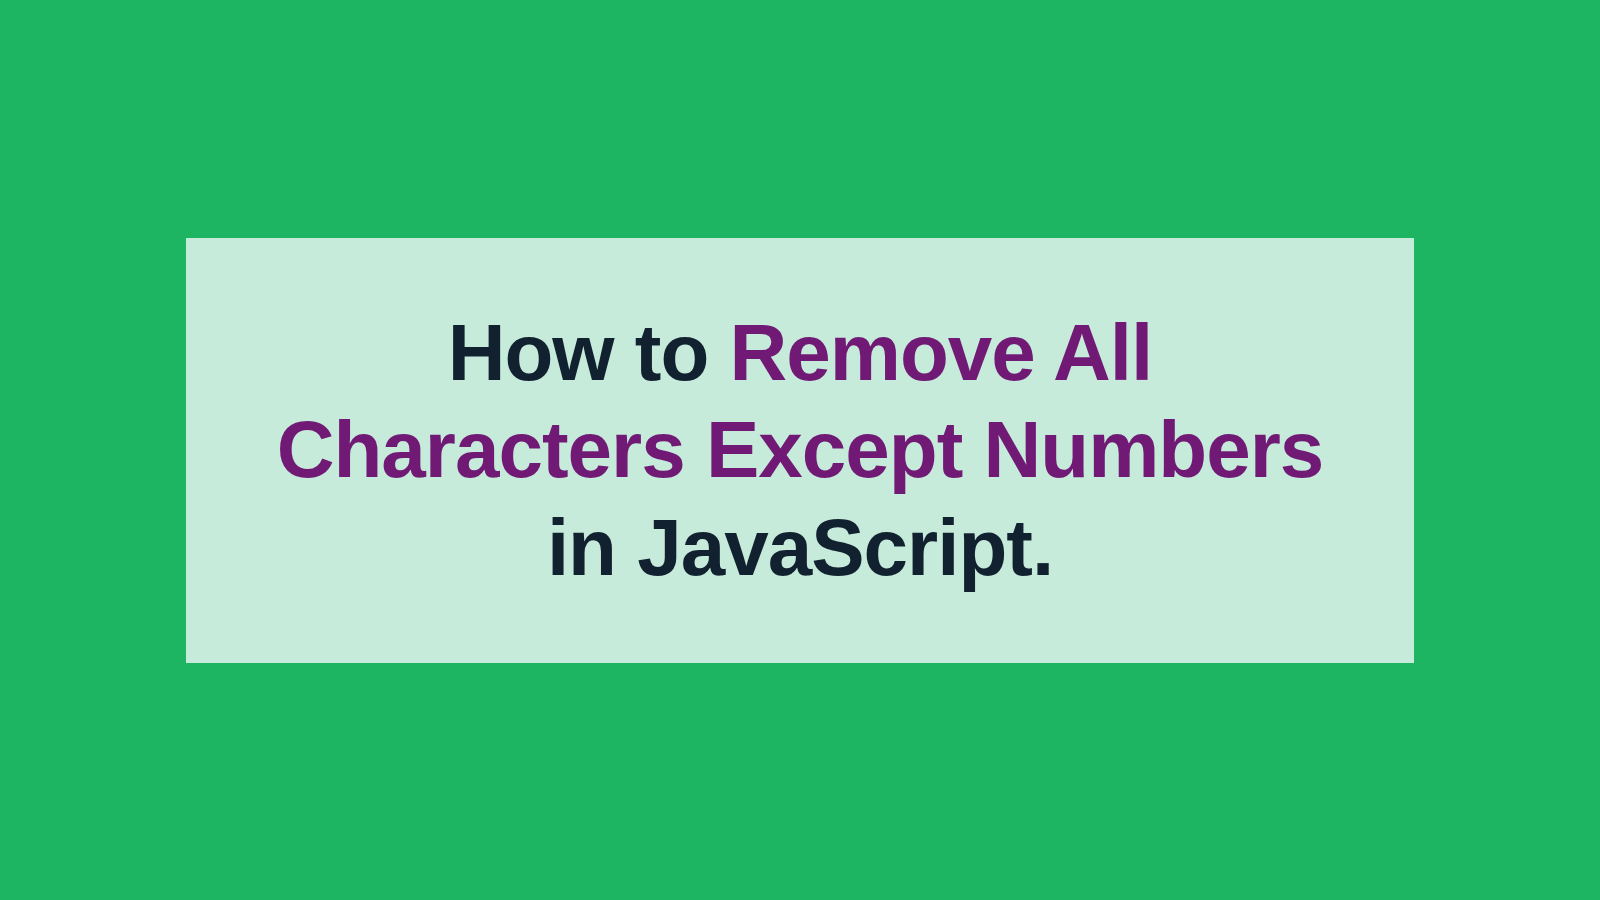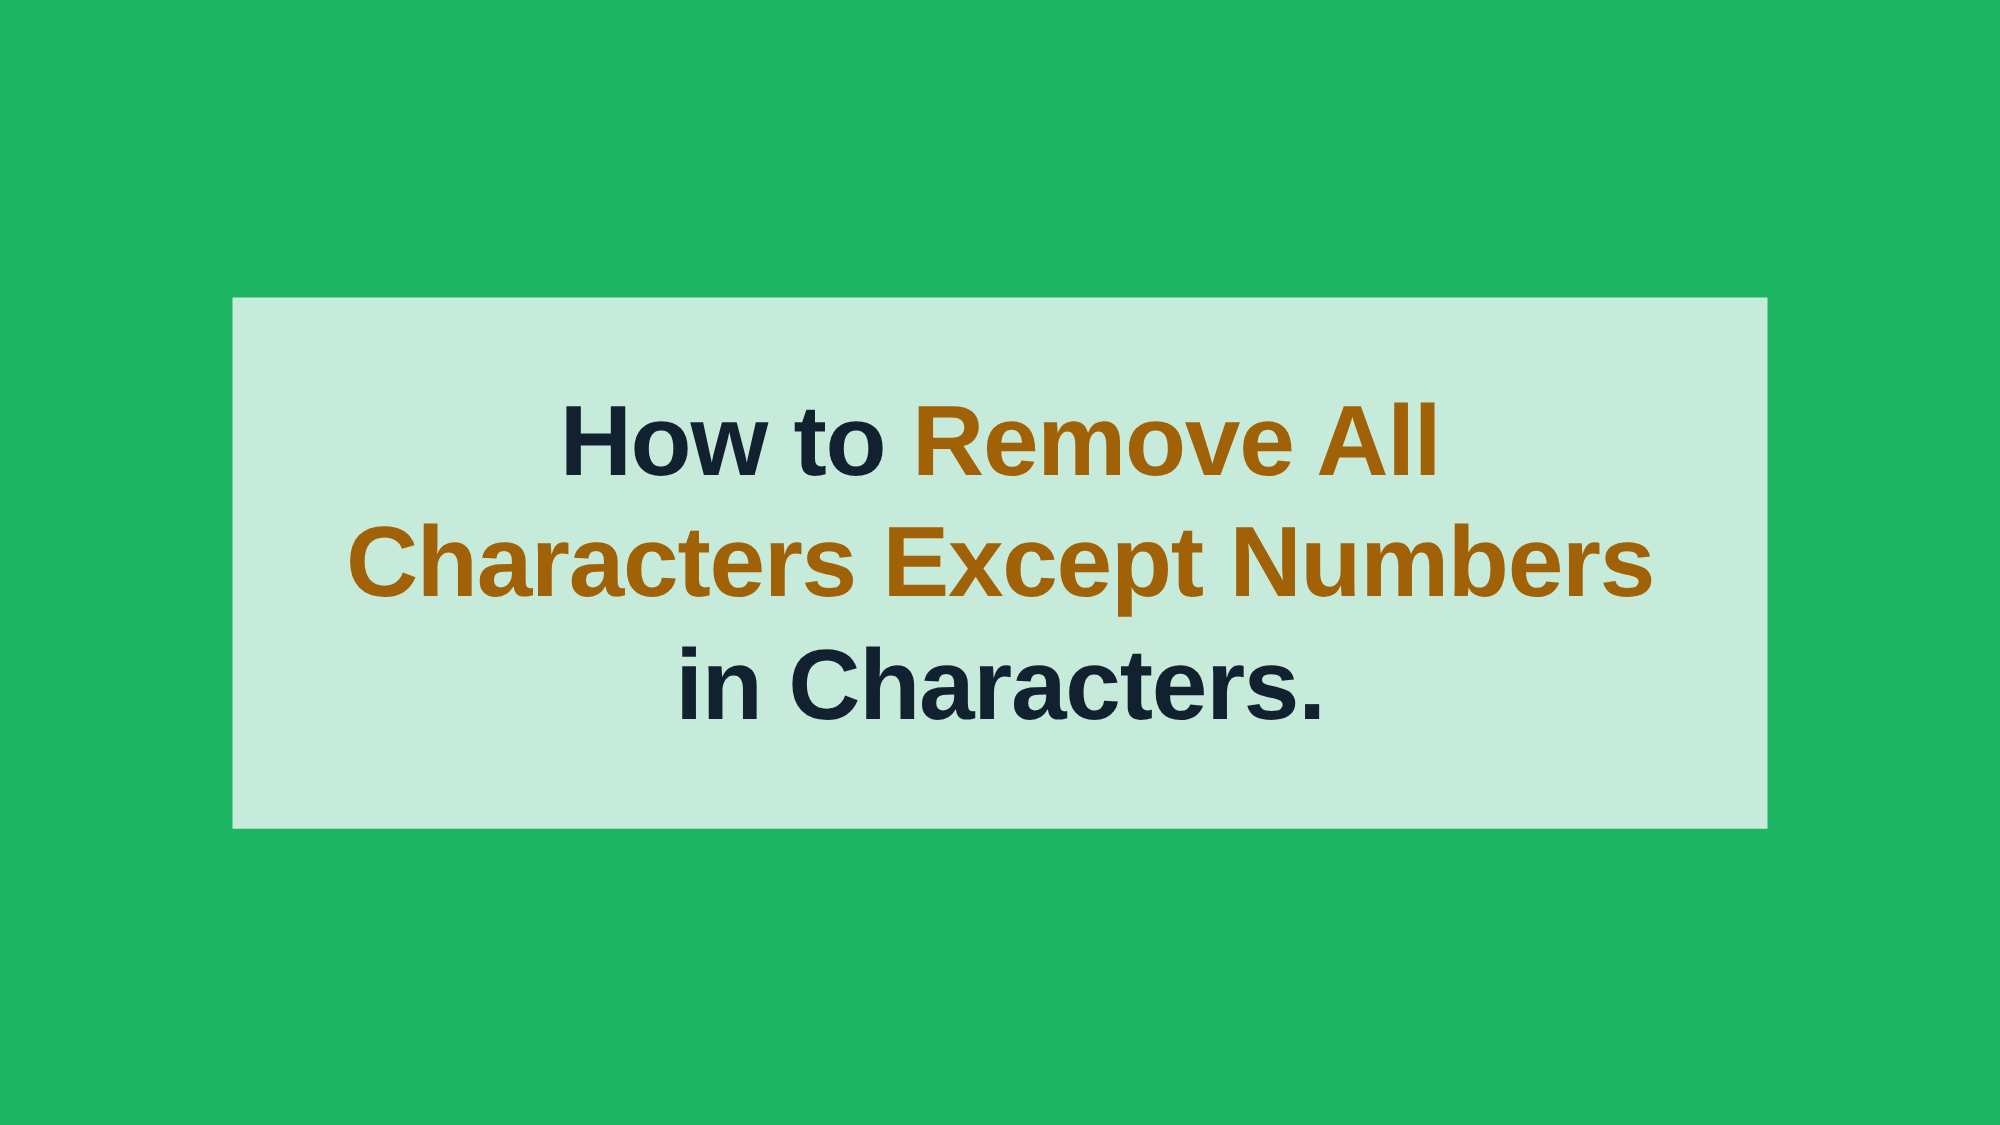--- a/index.html
+++ b/index.html
@@ -31,23 +31,23 @@
     .title {
       text-align: center;
       font-size: 80px;
       font-weight: 700;
       line-height: 1.22;
       color: #12212F;
       letter-spacing: -1px;
     }
 
     .highlight {
-      color: #a16207;
+      color: #701a75;
     }
   </style>
 </head>
 <body>
 
 <div class="card">
   <h1 class="title">
-    <span>How to </span><span class="highlight">Remove All Characters Except Numbers</span><span> in Characters.</span>
+    <span>How to </span><span class="highlight">Remove All Characters Except Numbers</span><span> in JavaScript.</span>
   </h1>
 </div>
 
 </body></html>

